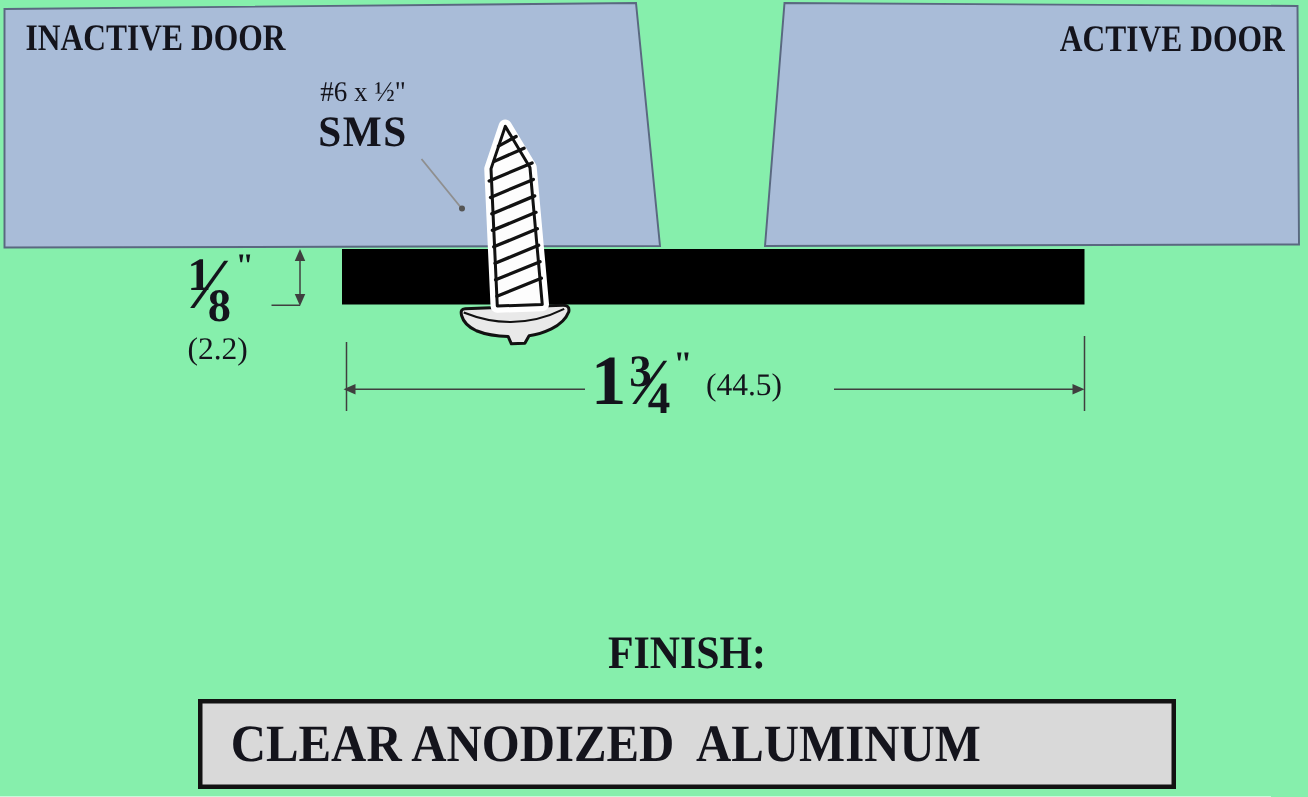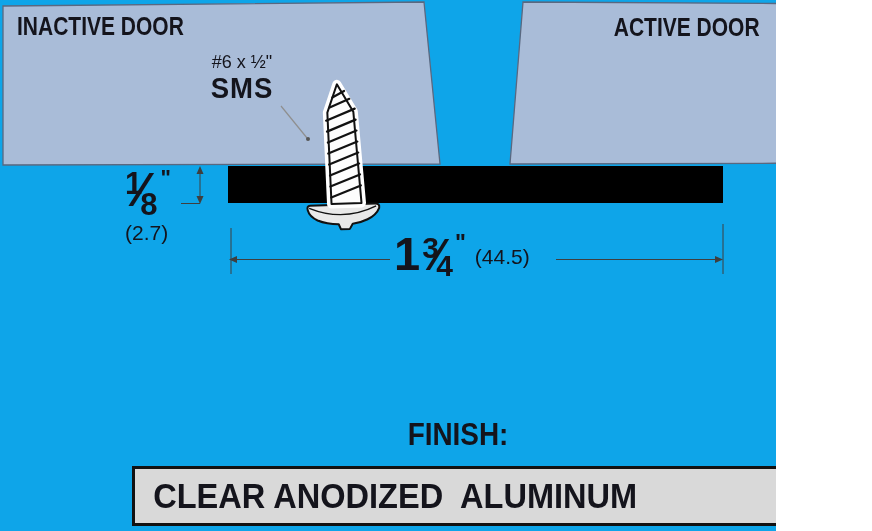--- a/index.html
+++ b/index.html
@@ -7,22 +7,22 @@
     --door-stroke:#5a6880;
     --bar-fill:#000000;
     --finish-box-fill:#d9d9d9;
     --finish-box-border:#121212;
     --text:#14141c;
     --dim-line:#3f3f3f;
     --leader-line:#8f8f8f;
   }
   html,body{margin:0;padding:0;background:#ffffff;}
   .stage{
-    position:relative;width:776px;height:531px;background:#0ea5e9;overflow:hidden;
-    font-family:Liberation Sans, sans-serif;color:var(--text);
+    position:relative;width:872px;height:531px;background:#86efac;overflow:hidden;
+    font-family:Liberation Serif, serif;color:var(--text);
   }
   .stage svg{position:absolute;left:0;top:0;}
   .door{fill:var(--door-fill);stroke:var(--door-stroke);stroke-width:1.3;}
   .bar{fill:var(--bar-fill);}
   .dim{stroke:var(--dim-line);stroke-width:1;}
   .dim-arrow{fill:var(--dim-line);stroke:none;}
   .leader{stroke:var(--leader-line);stroke-width:1.2;}
   .leader-dot{fill:#555;}
   .screw-halo{fill:#ffffff;stroke:#ffffff;stroke-width:9;stroke-linejoin:round;}
   .screw-shank{fill:#fdfdfd;stroke:#111;stroke-width:2;stroke-linejoin:round;}
@@ -122,21 +122,21 @@
 
   <div class="screw-callout">
     <div class="screw-size">#6 x ½"</div>
     <div class="screw-type">SMS</div>
   </div>
 
   <div class="dim-h">
     <span class="fr">
       <sup>1</sup><span class="sl">⁄</span><sub>8</sub><span class="un">"</span>
     </span>
-    <div class="mm">(2.7)</div>
+    <div class="mm">(2.2)</div>
   </div>
 
   <div class="dim-w">
     <span class="ww">1</span><sup>3</sup><span class="sl">⁄</span><sub>4</sub><span class="un">"</span><span class="mm">(44.5)</span>
   </div>
 
   <div class="finish-label">FINISH:</div>
   <div class="finish-box">
     <span class="finish-text">CLEAR ANODIZED  ALUMINUM</span>
   </div>

